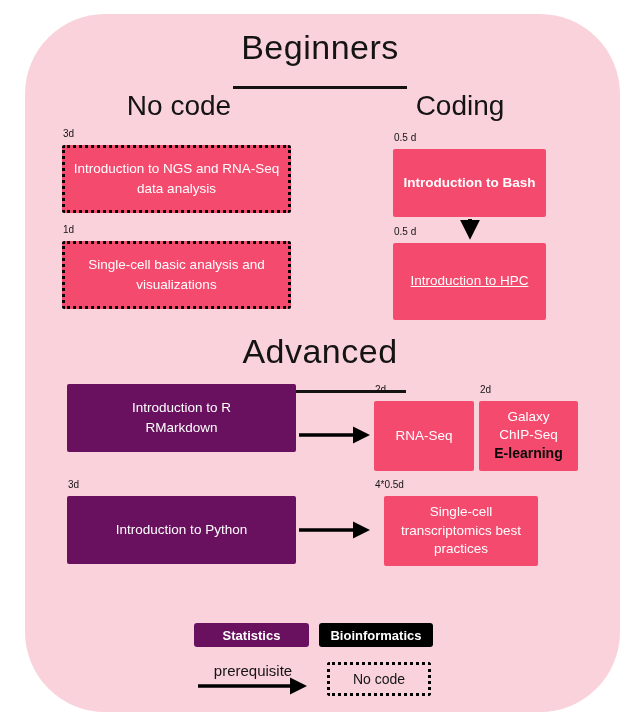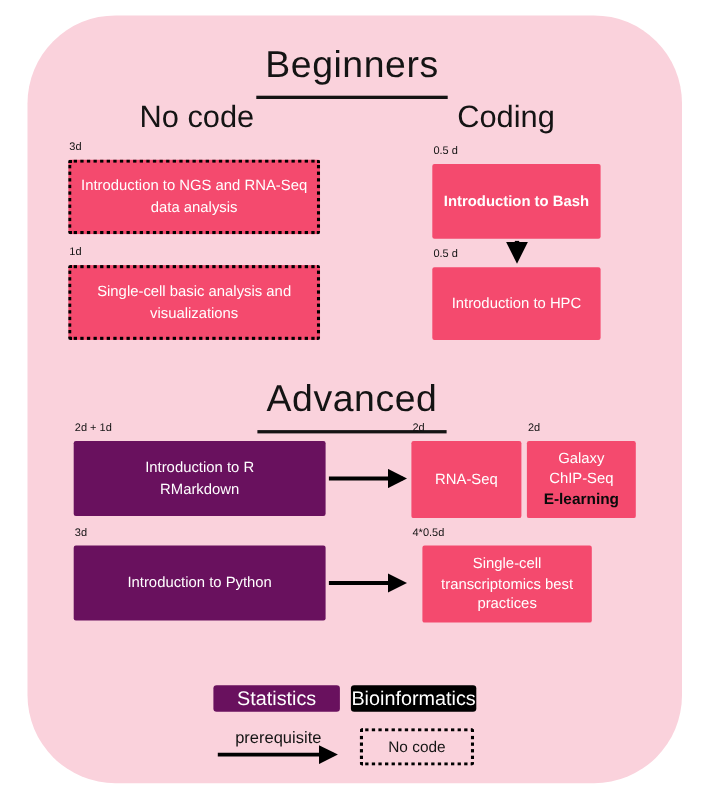--- a/index.html
+++ b/index.html
@@ -11,40 +11,40 @@
   }
   #panel{
     position:absolute;left:25px;top:14px;width:595px;height:698px;
     background:#FAD2DC;border-radius:80px;
   }
   .sec-title{
     position:absolute;width:100%;text-align:center;
     font-size:34px;letter-spacing:.5px;color:#141414;
   }
   .sec-title span{
-    display:inline-block;border-bottom:3px solid #141414;padding:0 8px 8px 8px;margin-top:12px;
+    display:inline-block;border-bottom:3px solid #141414;padding:0 8px 19px 8px;
   }
   .col-head{
     position:absolute;font-size:28px;color:#141414;text-align:center;
   }
   .dur{
     position:absolute;font-size:10px;color:#141414;
   }
   .course{
     position:absolute;background:#F44A6E;color:#fff;
     display:flex;flex-direction:column;align-items:center;justify-content:center;
     text-align:center;font-size:13.5px;line-height:1.5;border-radius:2px;
     box-sizing:border-box;
   }
   .course.nocode{border:3px dotted #000;}
   .course.stat{background:#69115E;}
   .note{font-weight:bold;color:#0a0a0a;font-size:14px;line-height:1.4;}
   .legend-chip{
     position:absolute;height:24px;display:flex;align-items:center;justify-content:center;
-    font-size:18px;color:#fff;border-radius:3px;box-sizing:border-box;
+    font-size:13px;color:#fff;border-radius:3px;box-sizing:border-box;font-weight:bold;
   }
   .legend-chip.pink{background:#000000;}
   .legend-chip.purple{background:#69115E;}
   #legend-nocode{
     position:absolute;left:327px;top:662px;width:104px;height:34px;
     border:3px dotted #000;border-radius:3px;box-sizing:border-box;
     display:flex;align-items:center;justify-content:center;
     font-size:14px;color:#141414;background:transparent;
   }
   #prereq-label{
@@ -77,30 +77,30 @@
   <span>Single-cell basic analysis and</span>
   <span>visualizations</span>
 </div>
 
 <div class="dur" style="left:394px;top:132px;">0.5 d</div>
 <div class="course" style="left:393px;top:149px;width:153px;height:68px;font-weight:bold;">
   <span>Introduction to Bash</span>
 </div>
 
 <div class="dur" style="left:394px;top:226px;">0.5 d</div>
-<div class="course" style="left:393px;top:243px;width:153px;height:66px;">
+<div class="course" style="left:393px;top:243px;width:153px;height:77px;text-decoration:underline;">
   <span>Introduction to HPC</span>
 </div>
 
 <div class="sec-title" style="top:332px;">
   <span>Advanced</span>
 </div>
 
 <div class="dur" style="left:68px;top:384px;">2d + 1d</div>
-<div class="course stat" style="left:67px;top:401px;width:229px;height:68px;">
+<div class="course stat" style="left:67px;top:384px;width:229px;height:68px;">
   <span>Introduction to R</span>
   <span>RMarkdown</span>
 </div>
 
 <div class="dur" style="left:375px;top:384px;">2d</div>
 <div class="course" style="left:374px;top:401px;width:100px;height:70px;">
   <span>RNA-Seq</span>
 </div>
 
 <div class="dur" style="left:480px;top:384px;">2d</div>

